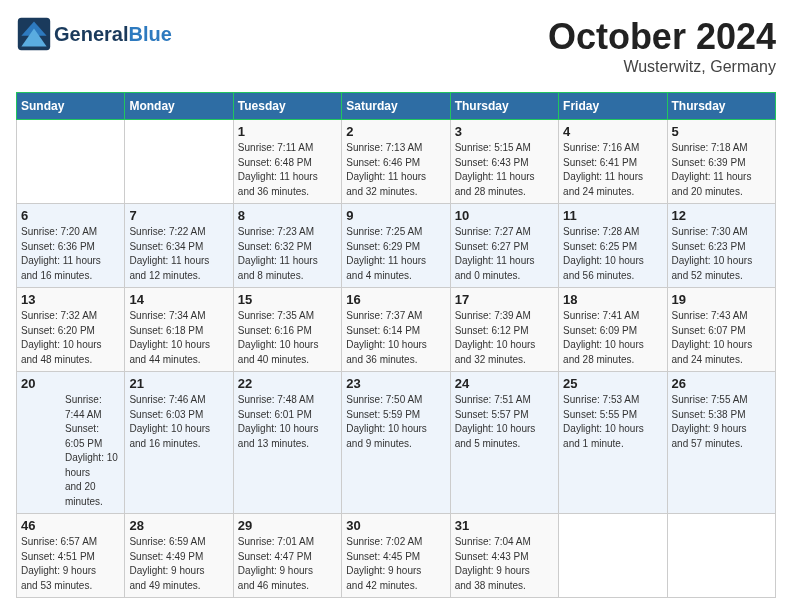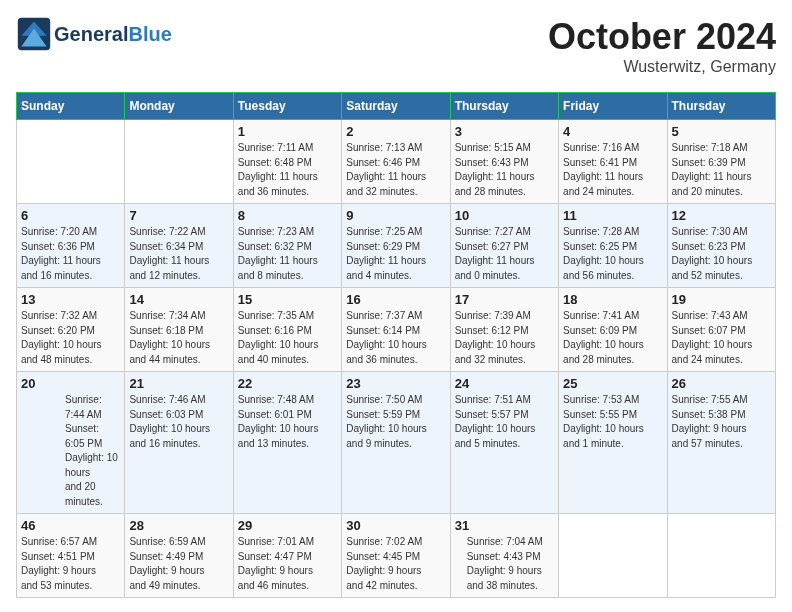--- a/index.html
+++ b/index.html
@@ -340,21 +340,21 @@
         </td>
         <td>
           <span class="day-number">30</span>
           <div class="day-info" style="white-space: pre-line;">Sunrise: 7:02 AM
 Sunset: 4:45 PM
 Daylight: 9 hours
 and 42 minutes.</div>
         </td>
         <td>
           <span class="day-number">31</span>
-          <div class="day-info" style="white-space: pre-line; margin-left: 12px;">Sunrise: 7:04 AM
+          <div class="day-info" style="white-space: pre-line;">Sunrise: 7:04 AM
 Sunset: 4:43 PM
 Daylight: 9 hours
 and 38 minutes.</div>
         </td>
         <td class="empty-cell"></td>
         <td class="empty-cell"></td>
       </tr>
     </tbody>
 </table>
 

